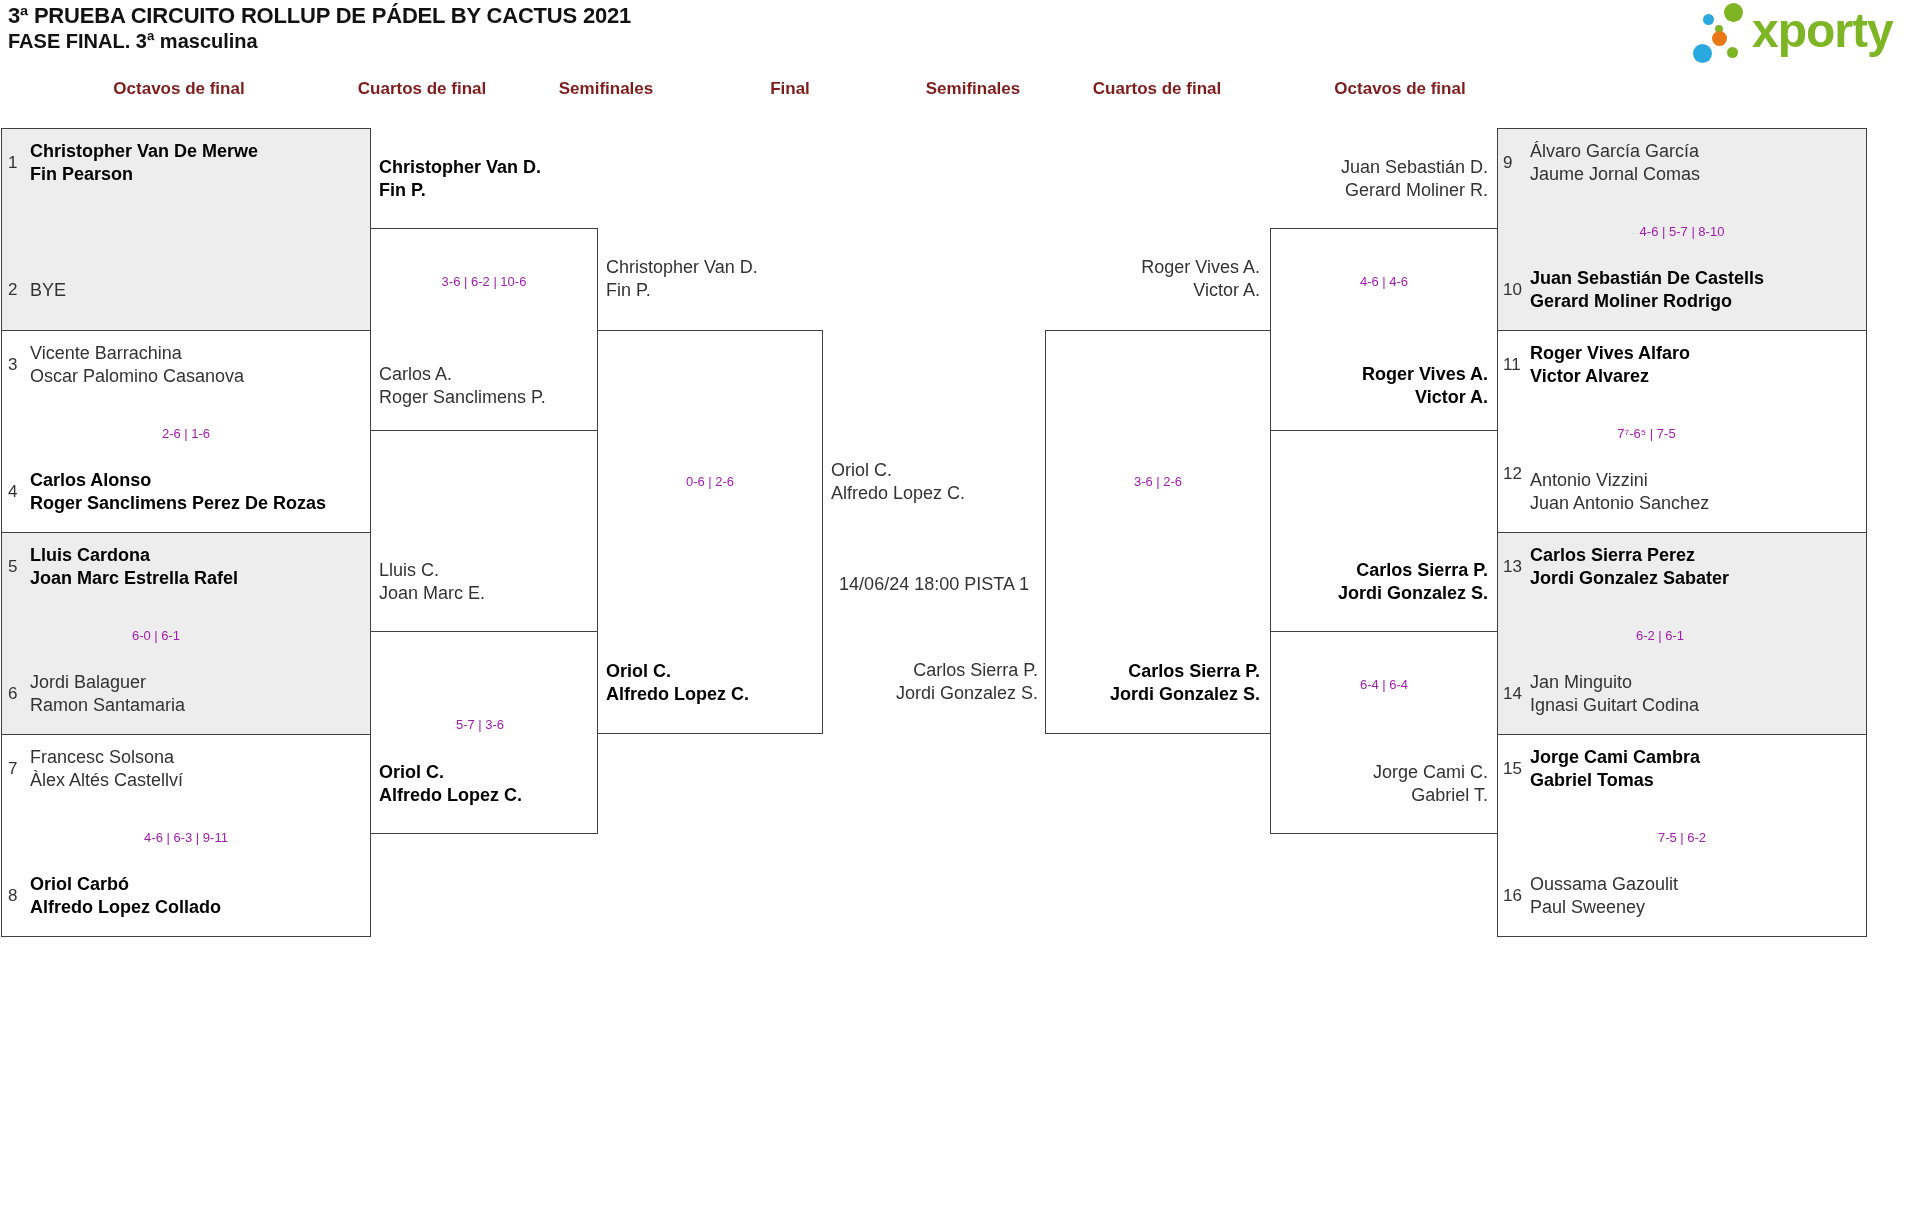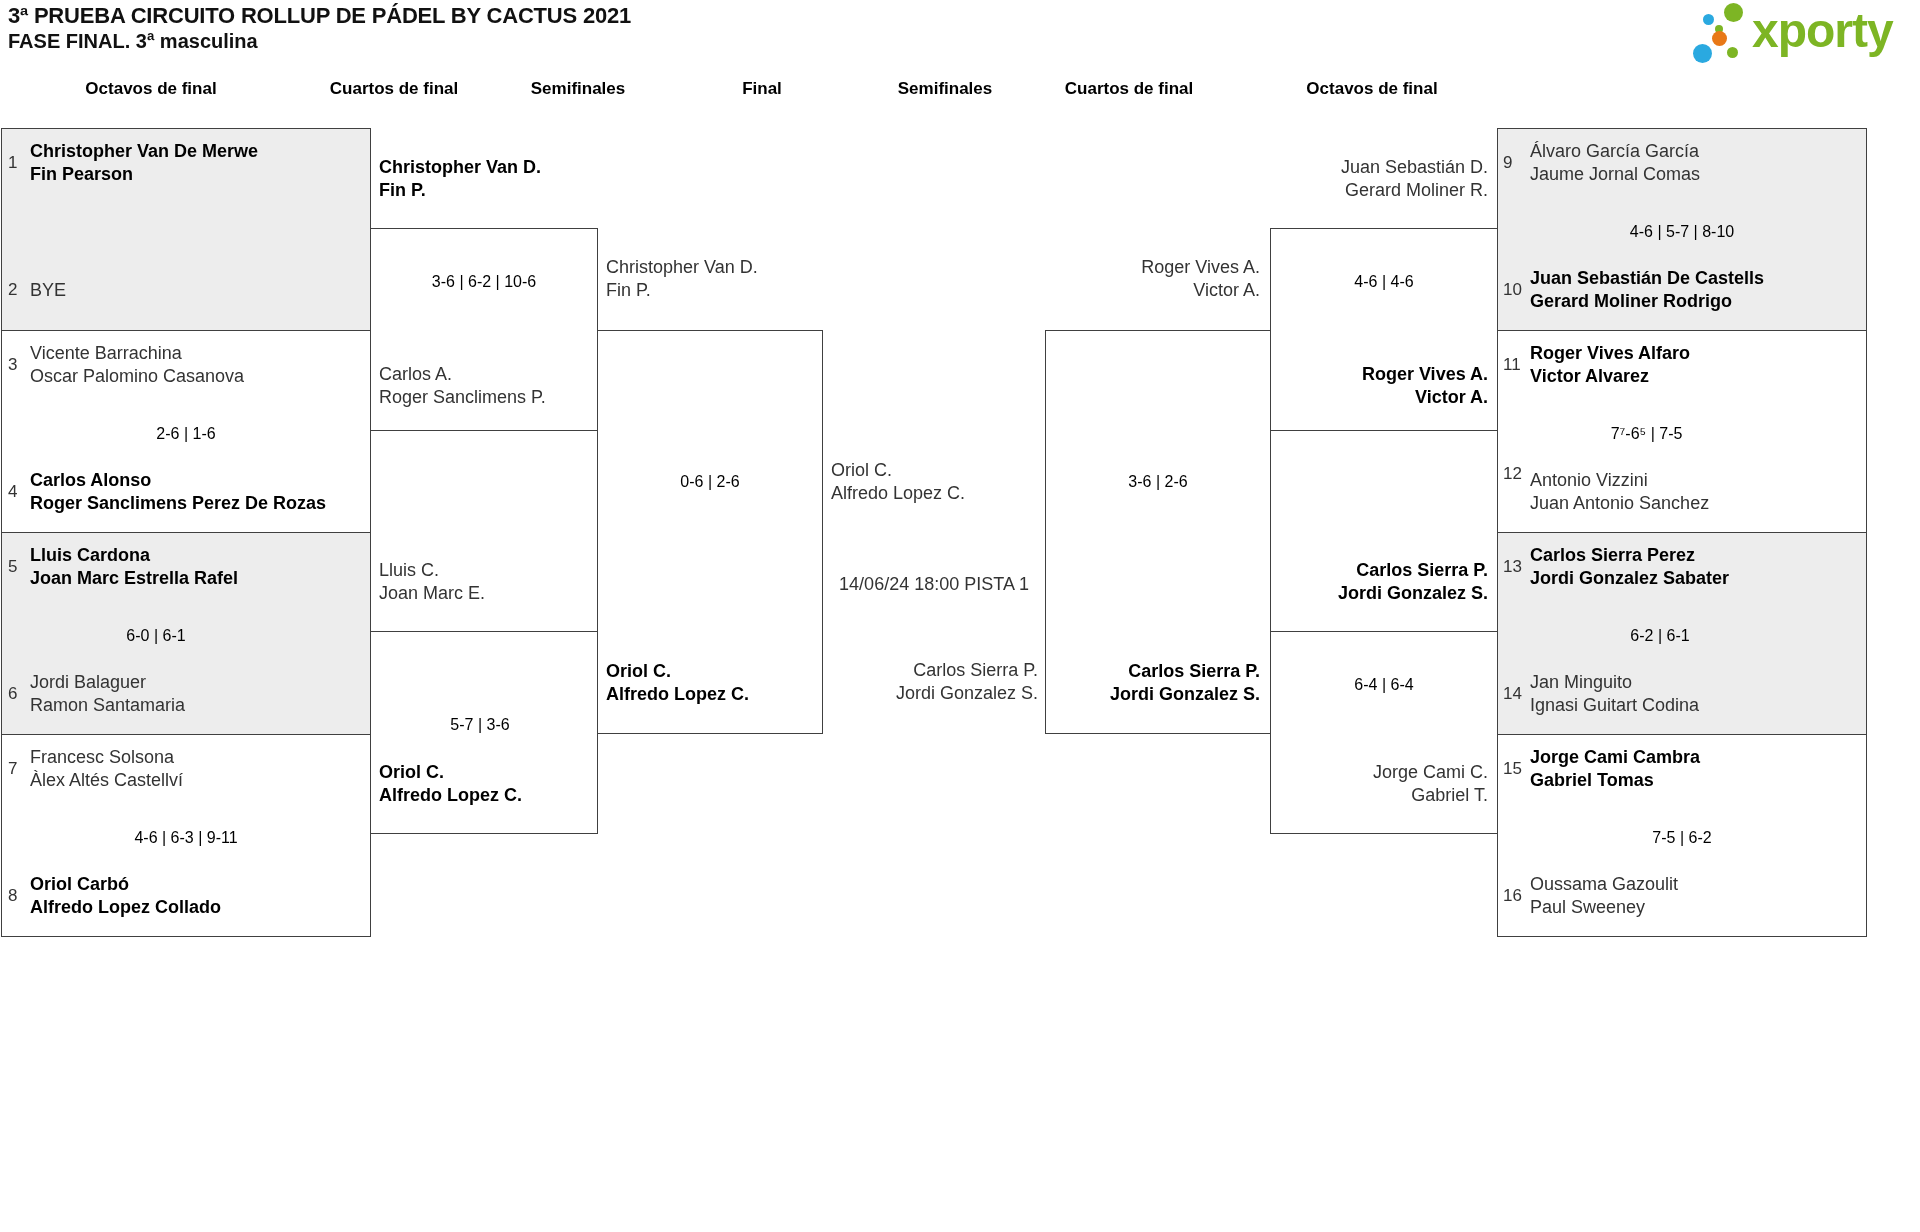--- a/index.html
+++ b/index.html
@@ -11,21 +11,21 @@
   .title {
     position:absolute; left:8px; top:3px; font-size:22px; font-weight:700;
     color:#111; letter-spacing:-0.2px; white-space:nowrap;
   }
   .subtitle {
     position:absolute; left:8px; top:30px; font-size:20px; font-weight:600;
     color:#111; white-space:nowrap;
   }
   .round-header {
     position:absolute; top:79px; transform:translateX(-50%); font-size:17px;
-    font-weight:700; color:#000000; white-space:nowrap;
+    font-weight:700; color:#7f1d1d; white-space:nowrap;margin-left:28px;
   }
   .box {
     position:absolute; box-sizing:border-box; border:1px solid #404040;
     background:#fff;
   }
   .box.shaded { background:#ededed; }
   .r16 { width:370px; height:203px; }
   .qf  { width:228px; height:203px; background:transparent; }
   .sf  { width:226px; height:404px; background:transparent; }
   .seed {
@@ -33,21 +33,21 @@
     height:48px; display:flex; align-items:center;
   }
   .team {
     position:absolute; font-size:18px; line-height:23px; color:#333;
     height:48px; display:flex; flex-direction:column; justify-content:center;
     white-space:nowrap;
   }
   .team.ra { text-align:right; align-items:flex-end; }
   .team.bold { font-weight:700; color:#000; }
   .score {
-    position:absolute; font-size:16px; color:#000000; line-height:24px;
+    position:absolute; font-size:13px; color:#a21caf; line-height:24px;
     text-align:center; white-space:nowrap;
   }
   .schedule {
     position:absolute; font-size:18px; color:#333; line-height:24px;
     text-align:center; white-space:nowrap;
   }
   .logo { position:absolute; left:0; top:0; width:1920px; height:80px; }
   .dot { position:absolute; border-radius:50%; }
   .logo-text {
     position:absolute; left:1752px; top:2px; font-size:48px; font-weight:700;

